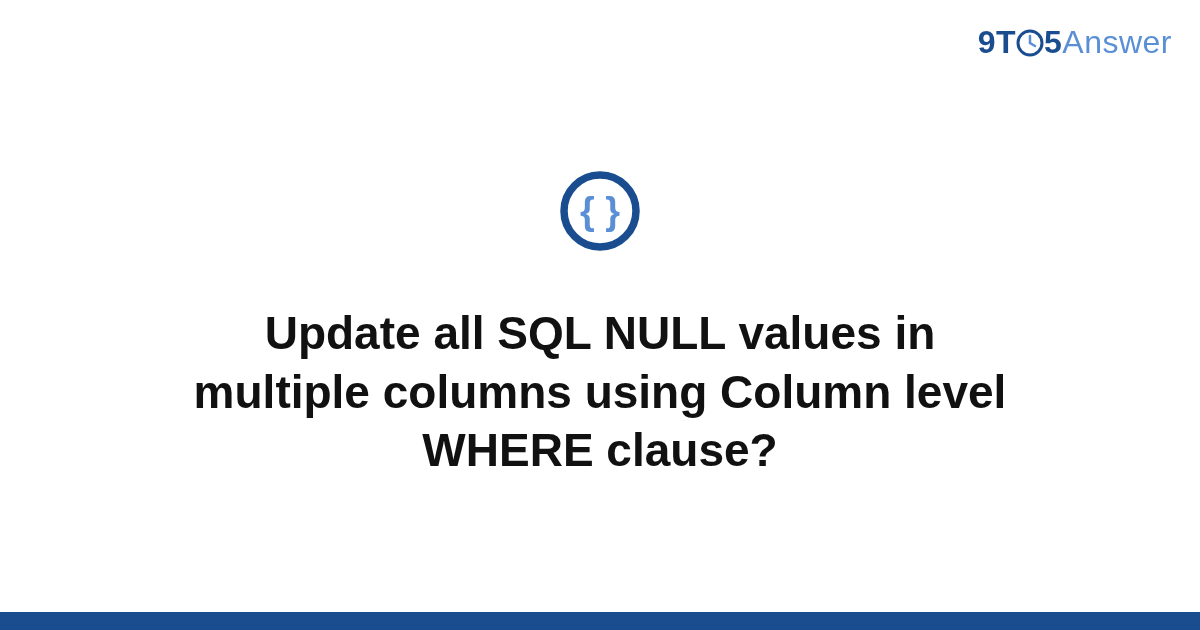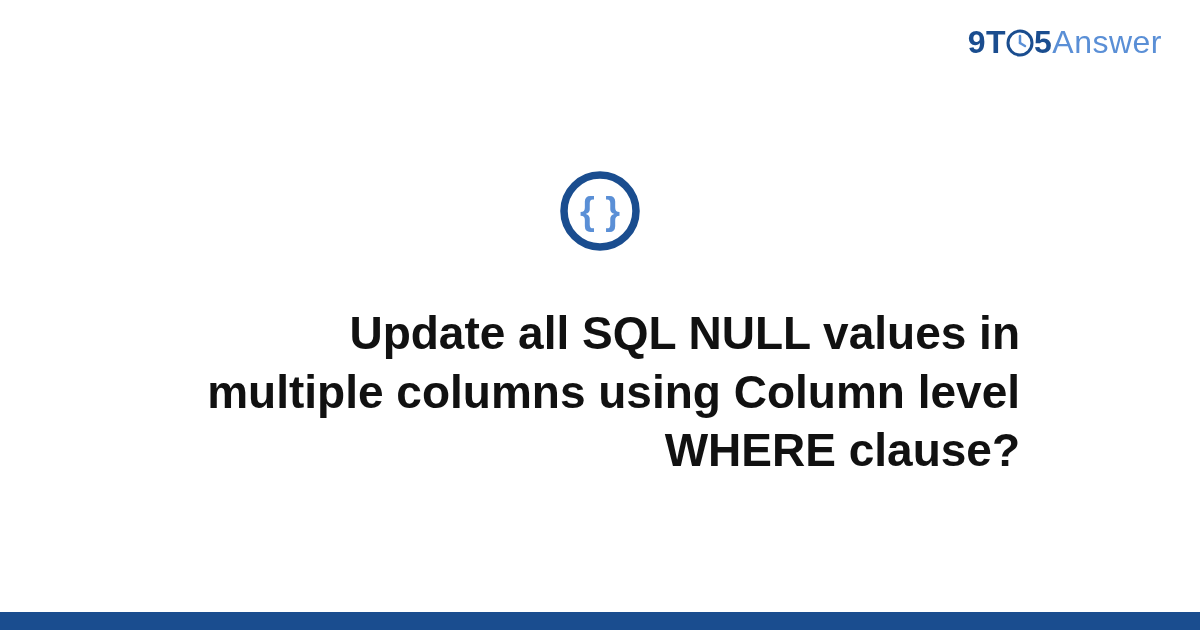--- a/index.html
+++ b/index.html
@@ -11,21 +11,21 @@
       width: 1200px;
       height: 630px;
       background: #ffffff;
       font-family: Arial, Helvetica, sans-serif;
       position: relative;
       overflow: hidden;
     }
     .header {
       position: absolute;
       top: 24px;
-      right: 38px;
+      right: 28px;
       display: flex;
       align-items: center;
     }
     .logo-text {
       font-size: 32px;
       font-weight: bold;
       letter-spacing: 0.5px;
     }
     .logo-9t {
       color: #1a4d8f;
@@ -58,21 +58,21 @@
       justify-content: center;
       padding-top: 20px;
     }
     .icon-wrapper {
       margin-bottom: 48px;
     }
     .title {
       font-size: 46px;
       font-weight: bold;
       color: #111111;
-      text-align: right;
+      text-align: center;
       line-height: 1.28;
       max-width: 920px;
       padding: 0 40px;
     }
     .footer-bar {
       position: absolute;
       bottom: 0;
       left: 0;
       width: 100%;
       height: 18px;

